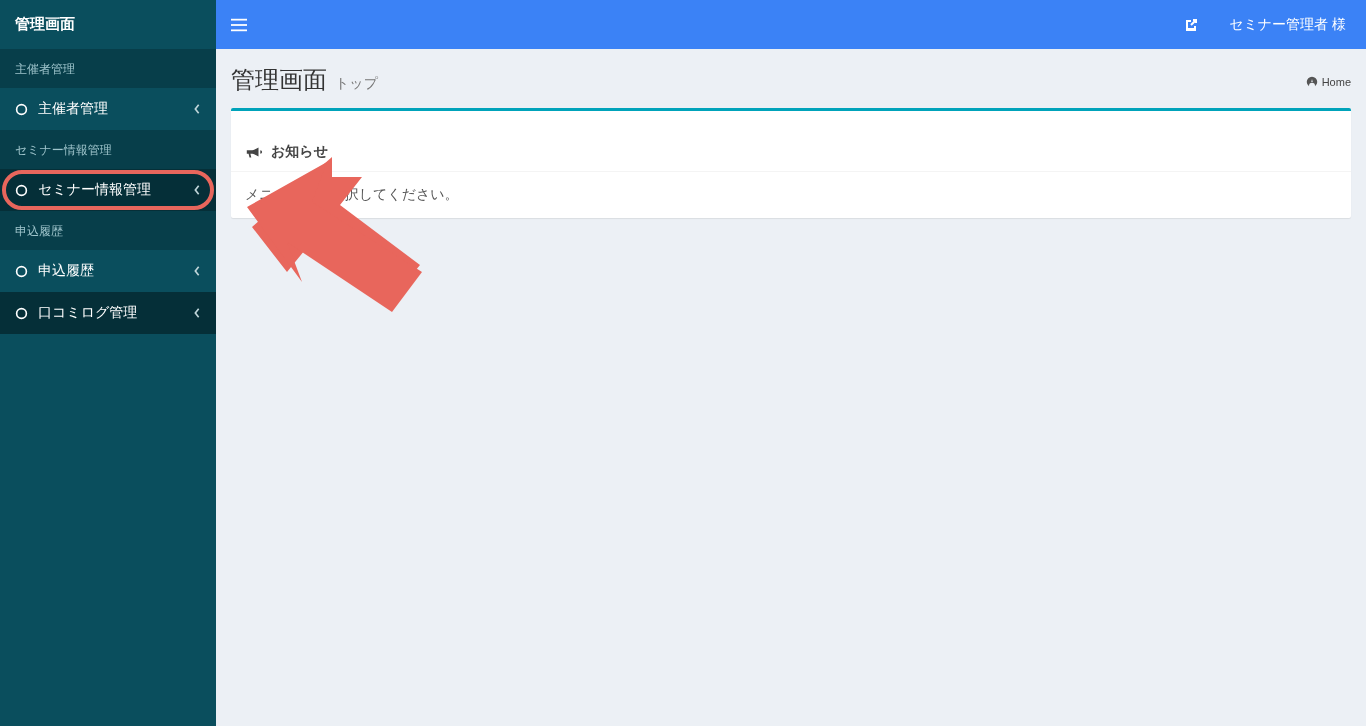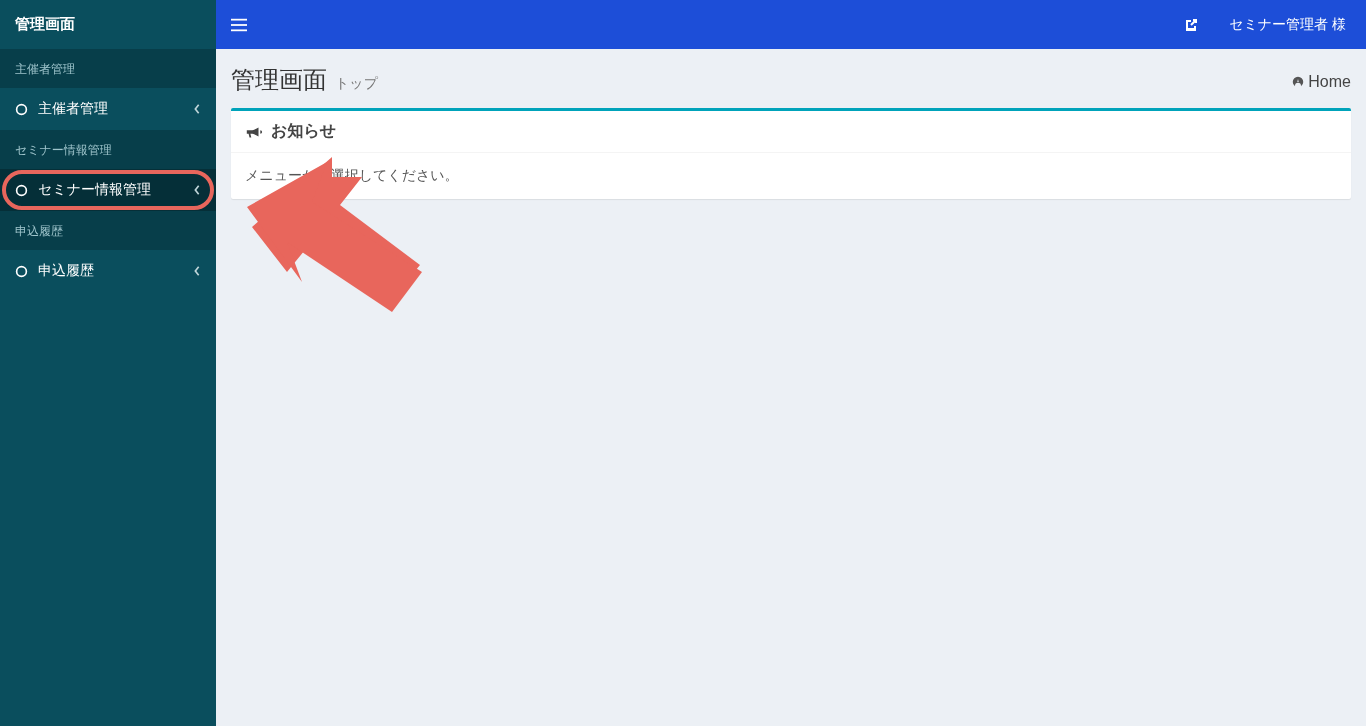--- a/index.html
+++ b/index.html
@@ -67,21 +67,21 @@
 
 
 .main {
   flex: 1;
   display: flex;
   flex-direction: column;
   position: relative;
 }
 .topbar {
   height: 49px;
-  background: #1d4ed8;
+  background: #3b82f6;
   color: #fff;
   display: flex;
   align-items: center;
   padding: 0 15px;
 }
 .topbar .menu-toggle {
   cursor: pointer;
   font-size: 16px;
   display: inline-flex;
 }
@@ -113,42 +113,43 @@
   font-weight: 500;
   margin-right: 8px;
 }
 .page-subtitle {
   font-size: 14px;
   color: #777;
   font-family: Liberation Serif, serif;
 }
 .page-header .spacer { flex: 1; }
 .breadcrumb {
-  font-size: 16px;
+  font-size: 11px;
   color: #444;
   display: flex;
   align-items: center;
   gap: 4px;
 }
 
 .panel {
   border-top: 3px solid #00a3ba;
   background: #fff;
   box-shadow: 0 1px 1px rgba(0,0,0,0.08);
   border-radius: 2px;
 }
 .panel-header {
   display: flex;
   align-items: center;
   padding: 10px 14px;
   border-bottom: 1px solid #f4f4f4;
-  font-size: 16px;
+  font-size: 14px;
   font-weight: 600;
   color: #444;
   gap: 8px;
+  margin-top: 22px;
 }
 .panel-body {
   padding: 14px;
   font-size: 14px;
   color: #555;
 }
 
 
 .annotation-arrow {
   position: absolute;
@@ -204,20 +205,33 @@
         </svg>
     </span>
     <span class="label">申込履歴</span>
     <span class="chevron">
       <svg width="8" height="10" viewBox="0 0 8 12">
           <path d="M6 1 L2 6 L6 11" fill="none" stroke="#c0d6da" stroke-width="2"></path>
         </svg>
     </span>
   </div>
 
+  <div class="sidebar-item dark">
+    <span class="circle-icon">
+      <svg width="13" height="13" viewBox="0 0 16 16">
+          <circle cx="8" cy="8" r="6" fill="none" stroke="#fff" stroke-width="2"></circle>
+        </svg>
+    </span>
+    <span class="label">口コミログ管理</span>
+    <span class="chevron">
+      <svg width="8" height="10" viewBox="0 0 8 12">
+          <path d="M6 1 L2 6 L6 11" fill="none" stroke="#c0d6da" stroke-width="2"></path>
+        </svg>
+    </span>
+  </div>
 </aside>
 
 <div class="main">
   <div class="topbar">
     <span class="menu-toggle">
       <svg width="16" height="14" viewBox="0 0 18 14">
           <rect y="0" width="18" height="2" fill="#fff"></rect>
           <rect y="6" width="18" height="2" fill="#fff"></rect>
           <rect y="12" width="18" height="2" fill="#fff"></rect>
         </svg>

